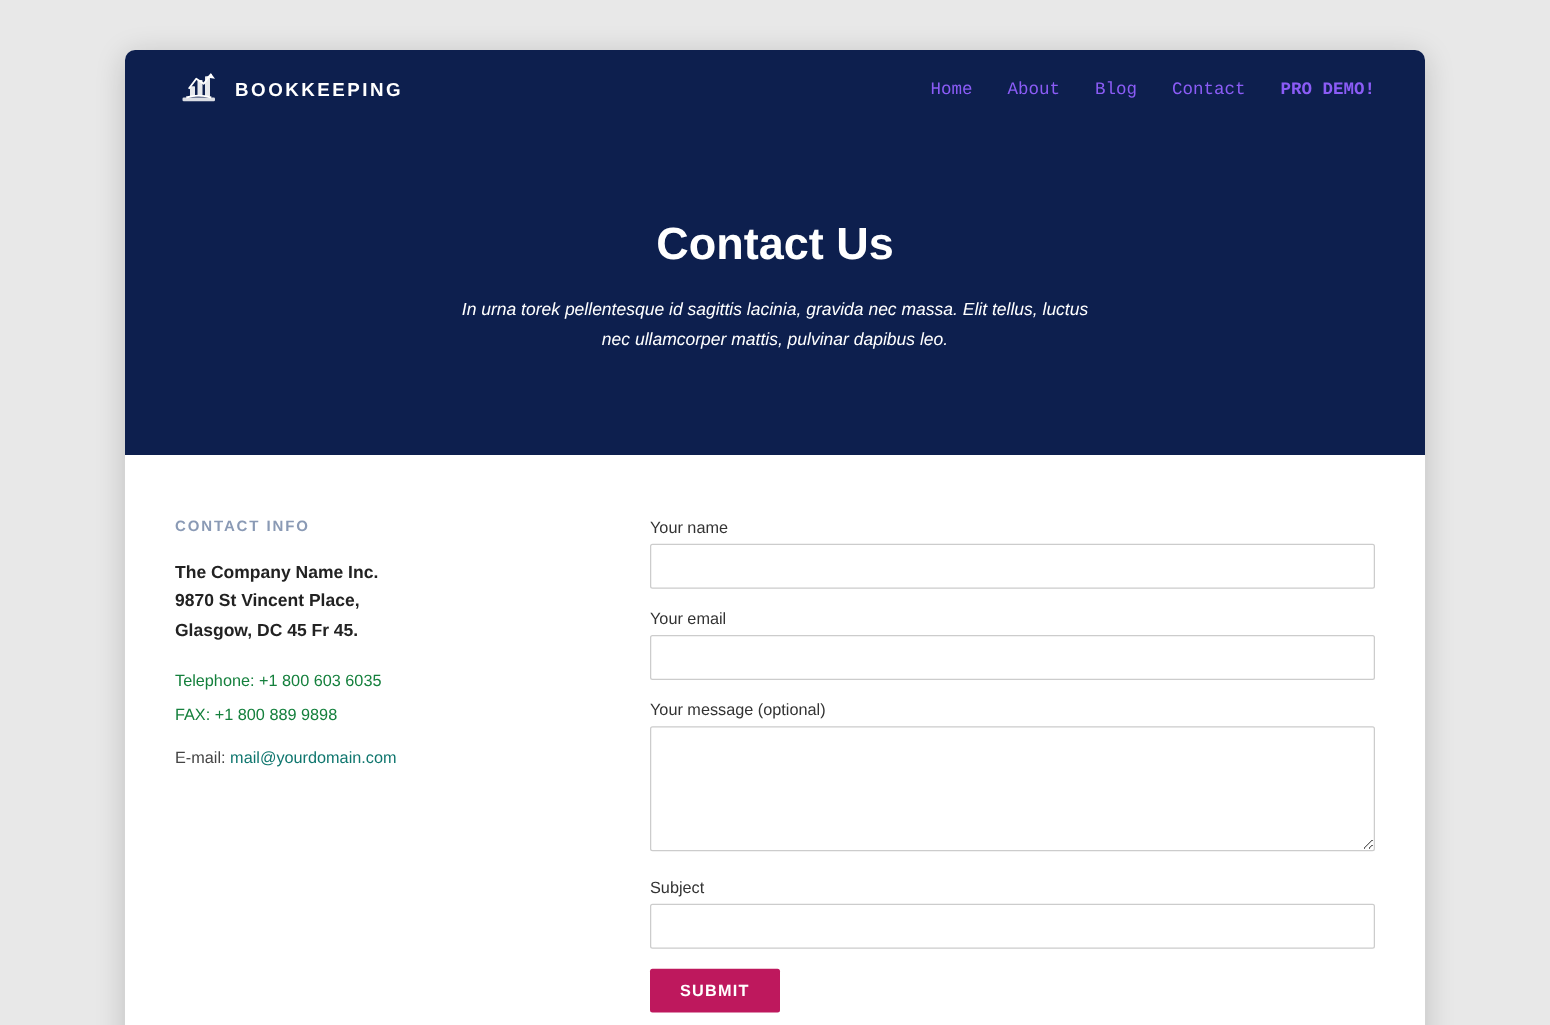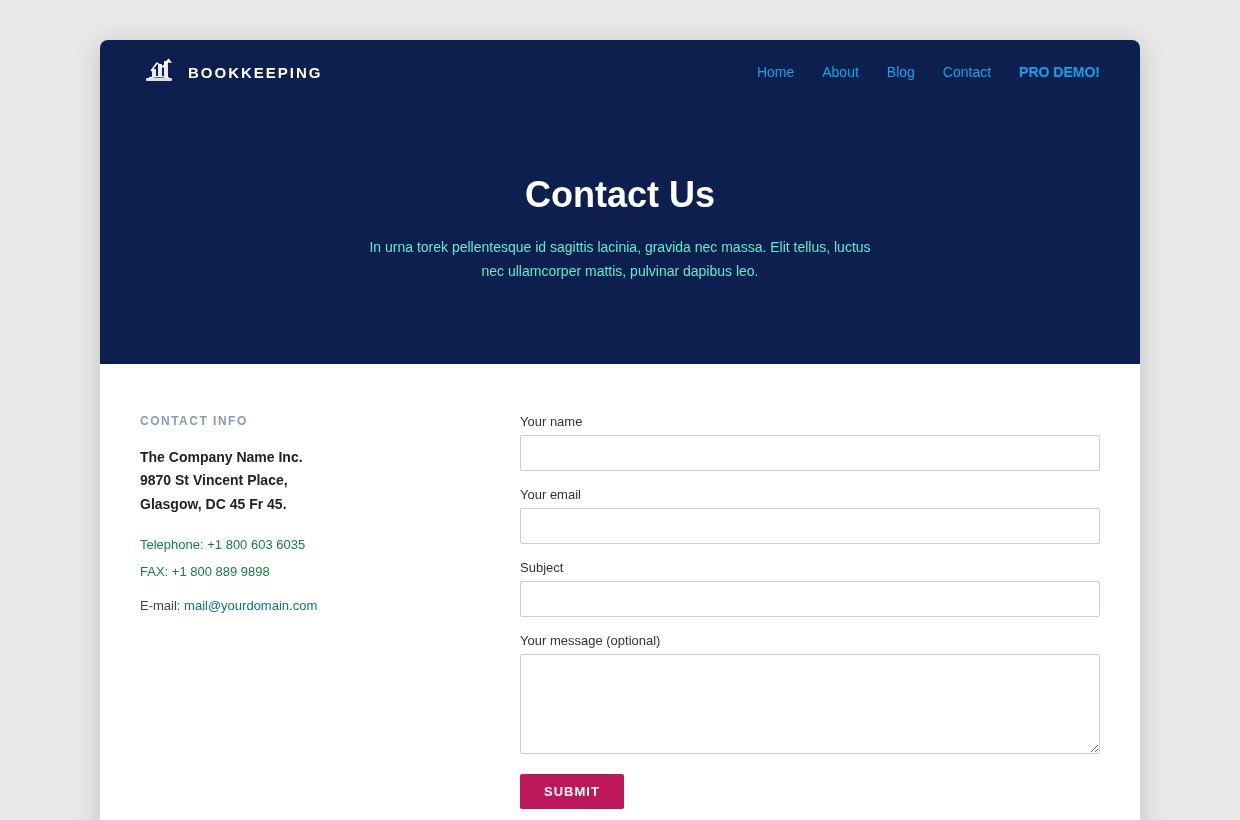--- a/index.html
+++ b/index.html
@@ -42,46 +42,48 @@
       font-size: 15px;
       font-weight: bold;
       letter-spacing: 2px;
     }
     .site-nav {
       display: flex;
       gap: 28px;
       align-items: center;
     }
     .site-nav a {
-      color: #0ea5e9;
+      color: #8b5cf6;
       text-decoration: none;
       font-size: 14px;
       font-weight: 400;
+      font-family: Liberation Mono, monospace;
     }
     .site-nav a.pro-demo {
       font-weight: bold;
     }
     
     .hero {
       background: #0d1f4e;
       text-align: center;
       padding: 70px 40px 80px;
     }
     .hero h1 {
       color: #fff;
       font-size: 36px;
       font-weight: 700;
       margin-bottom: 20px;
     }
     .hero p {
-      color: #5eead4;
+      color: #ffffff;
       font-size: 14px;
       line-height: 1.7;
       max-width: 520px;
       margin: 0 auto;
+      font-style: italic;
     }
     
     .content-section {
       background: #fff;
       padding: 50px 40px 60px;
       display: flex;
       gap: 60px;
     }
     
     .contact-info {
@@ -218,24 +220,24 @@
     <div class="contact-form">
       <div class="form-group">
         <label>Your name</label>
         <input type="text" style="">
       </div>
       <div class="form-group">
         <label>Your email</label>
         <input type="email" style="">
       </div>
       <div class="form-group">
+        <label>Your message (optional)</label>
+        <textarea style=""></textarea>
+      </div>
+      <div class="form-group">
         <label>Subject</label>
         <input type="text" style="">
-      </div>
-      <div class="form-group">
-        <label>Your message (optional)</label>
-        <textarea style=""></textarea>
       </div>
       <button class="submit-btn">SUBMIT</button>
     </div>
   </div>
 
 </div>
 
 </body></html>

